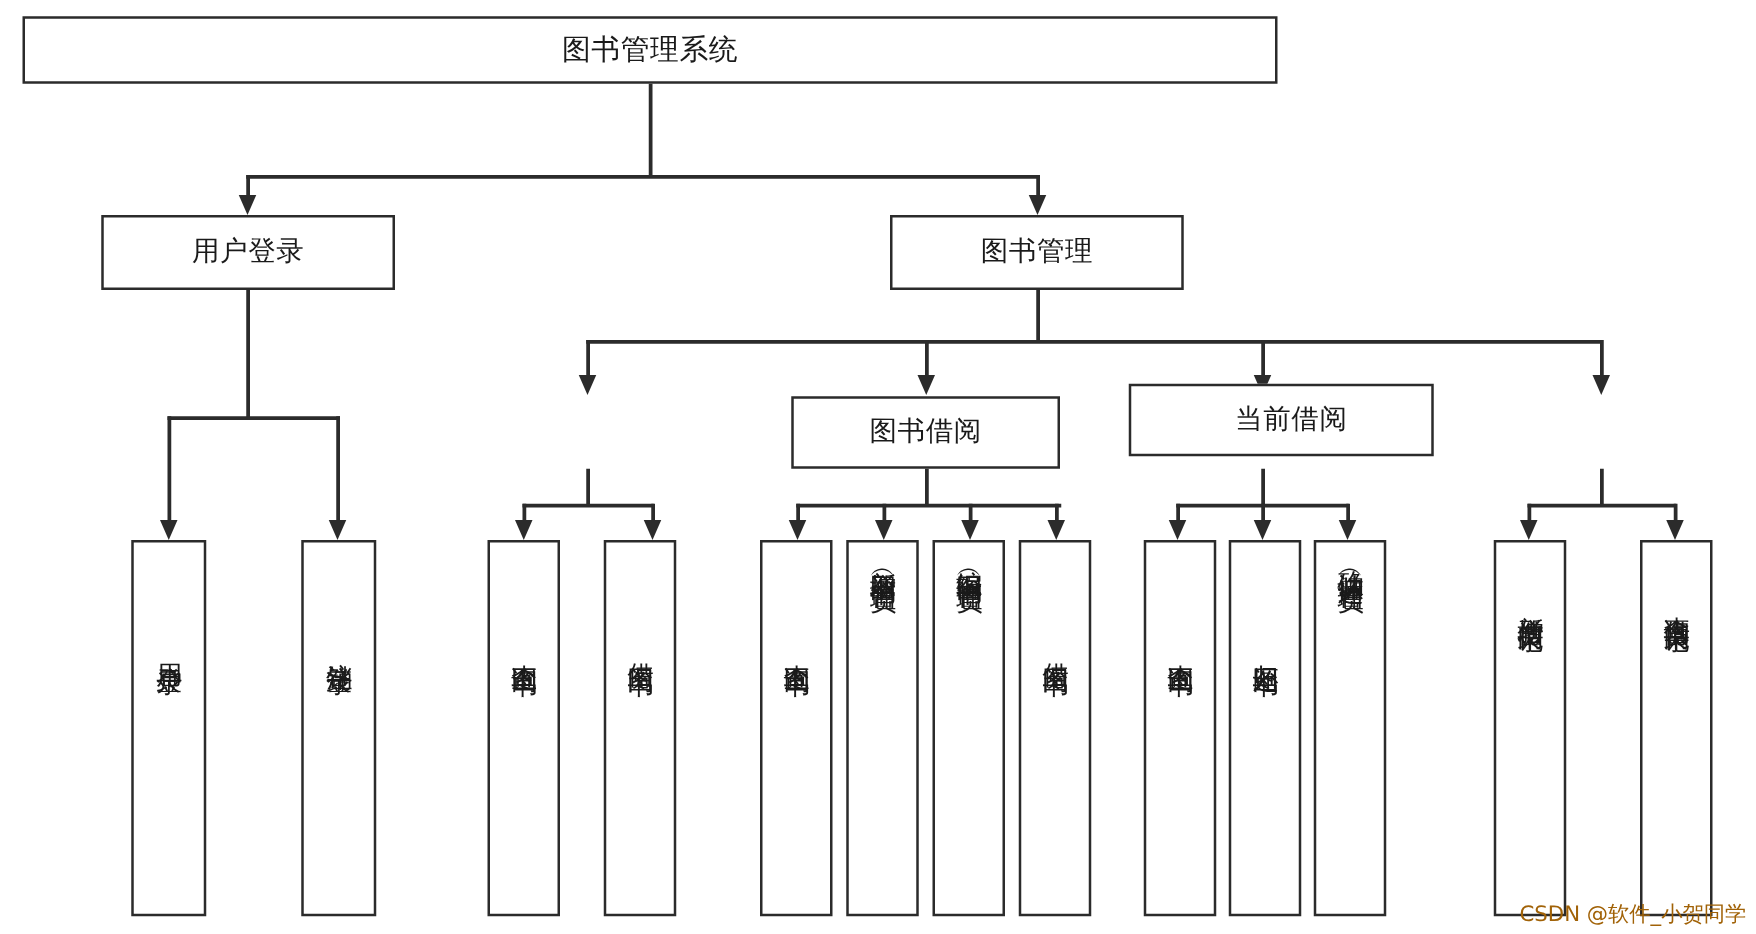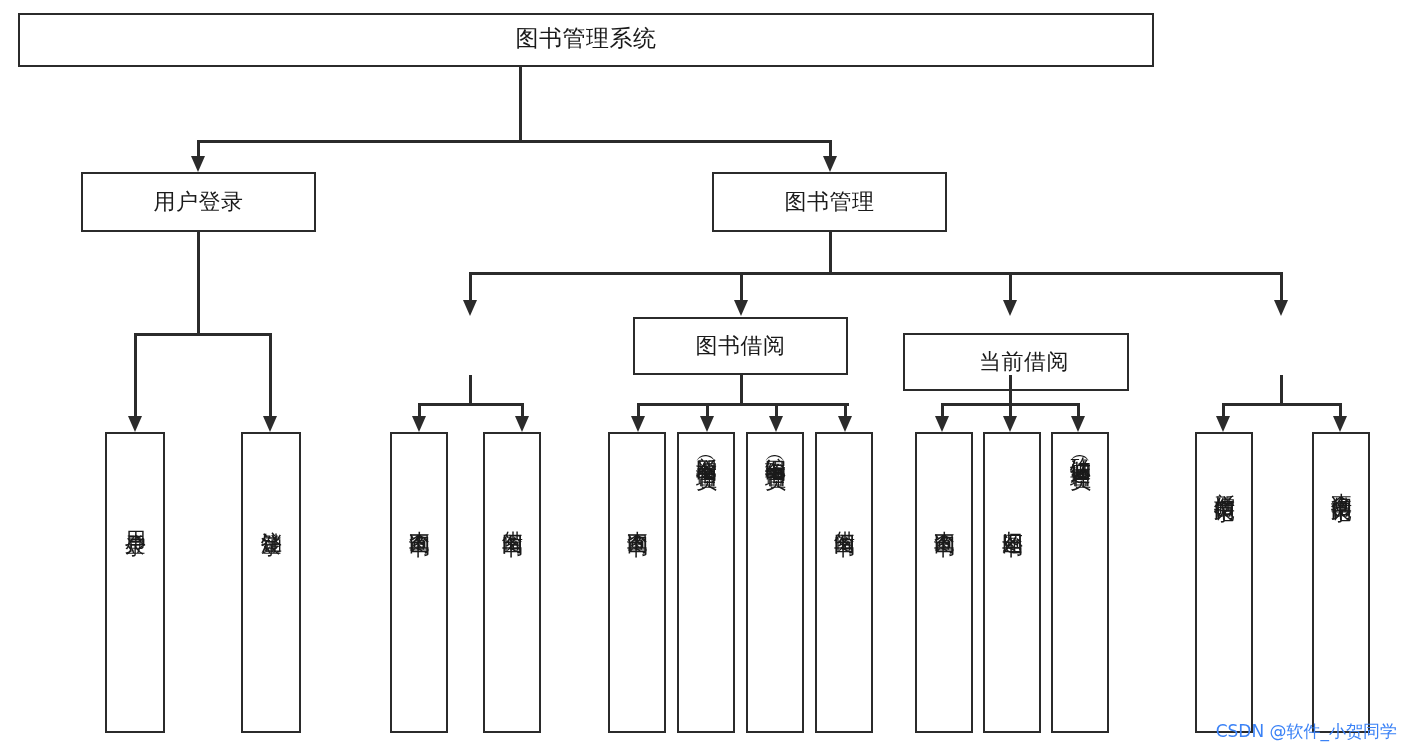--- a/index.html
+++ b/index.html
@@ -67,31 +67,31 @@
     border-left: 7px solid transparent;
     border-right: 7px solid transparent;
     border-top: 16px solid #2b2b2b;
   }
   
   #watermark {
     position: absolute;
     right: 8px;
     bottom: 4px;
     font-size: 17px;
-    color: #3b82f6;
+    color: #a16207;
     white-space: nowrap;
     font-family: "DejaVu Sans", "Liberation Sans", sans-serif;
   }
 </style>
 </head>
 <body>
 
 <div id="canvas">
 
-  <div class="node horizontal root" style="left:18px; top:13px; width:1136px; height:54px;font-family:Liberation Mono, monospace;">
+  <div class="node horizontal root" style="left:18px; top:13px; width:1004px; height:54px;">
     <span>图书管理系统</span>
   </div>
 
   <div class="ln v" style="left:519px; top:67px; width:2.5px; height:75px;"></div>
 
   <div class="ln h" style="left:197px; top:140px; width:635px; height:2.5px;"></div>
 
   <div class="ln v" style="left:197px; top:140px; width:2.5px; height:18px;"></div>
   <div class="arrow" style="left:191px; top:156px;"></div>
   <div class="ln v" style="left:829px; top:140px; width:2.5px; height:18px;"></div>
@@ -125,21 +125,21 @@
   <div class="arrow" style="left:1003px; top:300px;"></div>
 
   <div class="ln v" style="left:1280px; top:272px; width:2.5px; height:30px;"></div>
   <div class="arrow" style="left:1274px; top:300px;"></div>
 
 
   <div class="node horizontal" style="left:633px; top:317px; width:215px; height:58px;">
     <span>图书借阅</span>
   </div>
 
-  <div class="node horizontal" style="left:903px; top:333px; width:226px; height:58px;padding-left:16px;">
+  <div class="node horizontal" style="left:903px; top:307px; width:244px; height:58px;padding-left:16px;">
     <span>当前借阅</span>
   </div>
 
 
   <div class="ln v" style="left:469px; top:375px; width:2.5px; height:30px;"></div>
   <div class="ln h" style="left:418px; top:403px; width:105px; height:2.5px;"></div>
   <div class="ln v" style="left:418px; top:403px; width:2.5px; height:15px;"></div>
   <div class="arrow" style="left:412px; top:416px;"></div>
   <div class="ln v" style="left:521px; top:403px; width:2.5px; height:15px;"></div>
   <div class="arrow" style="left:515px; top:416px;"></div>

